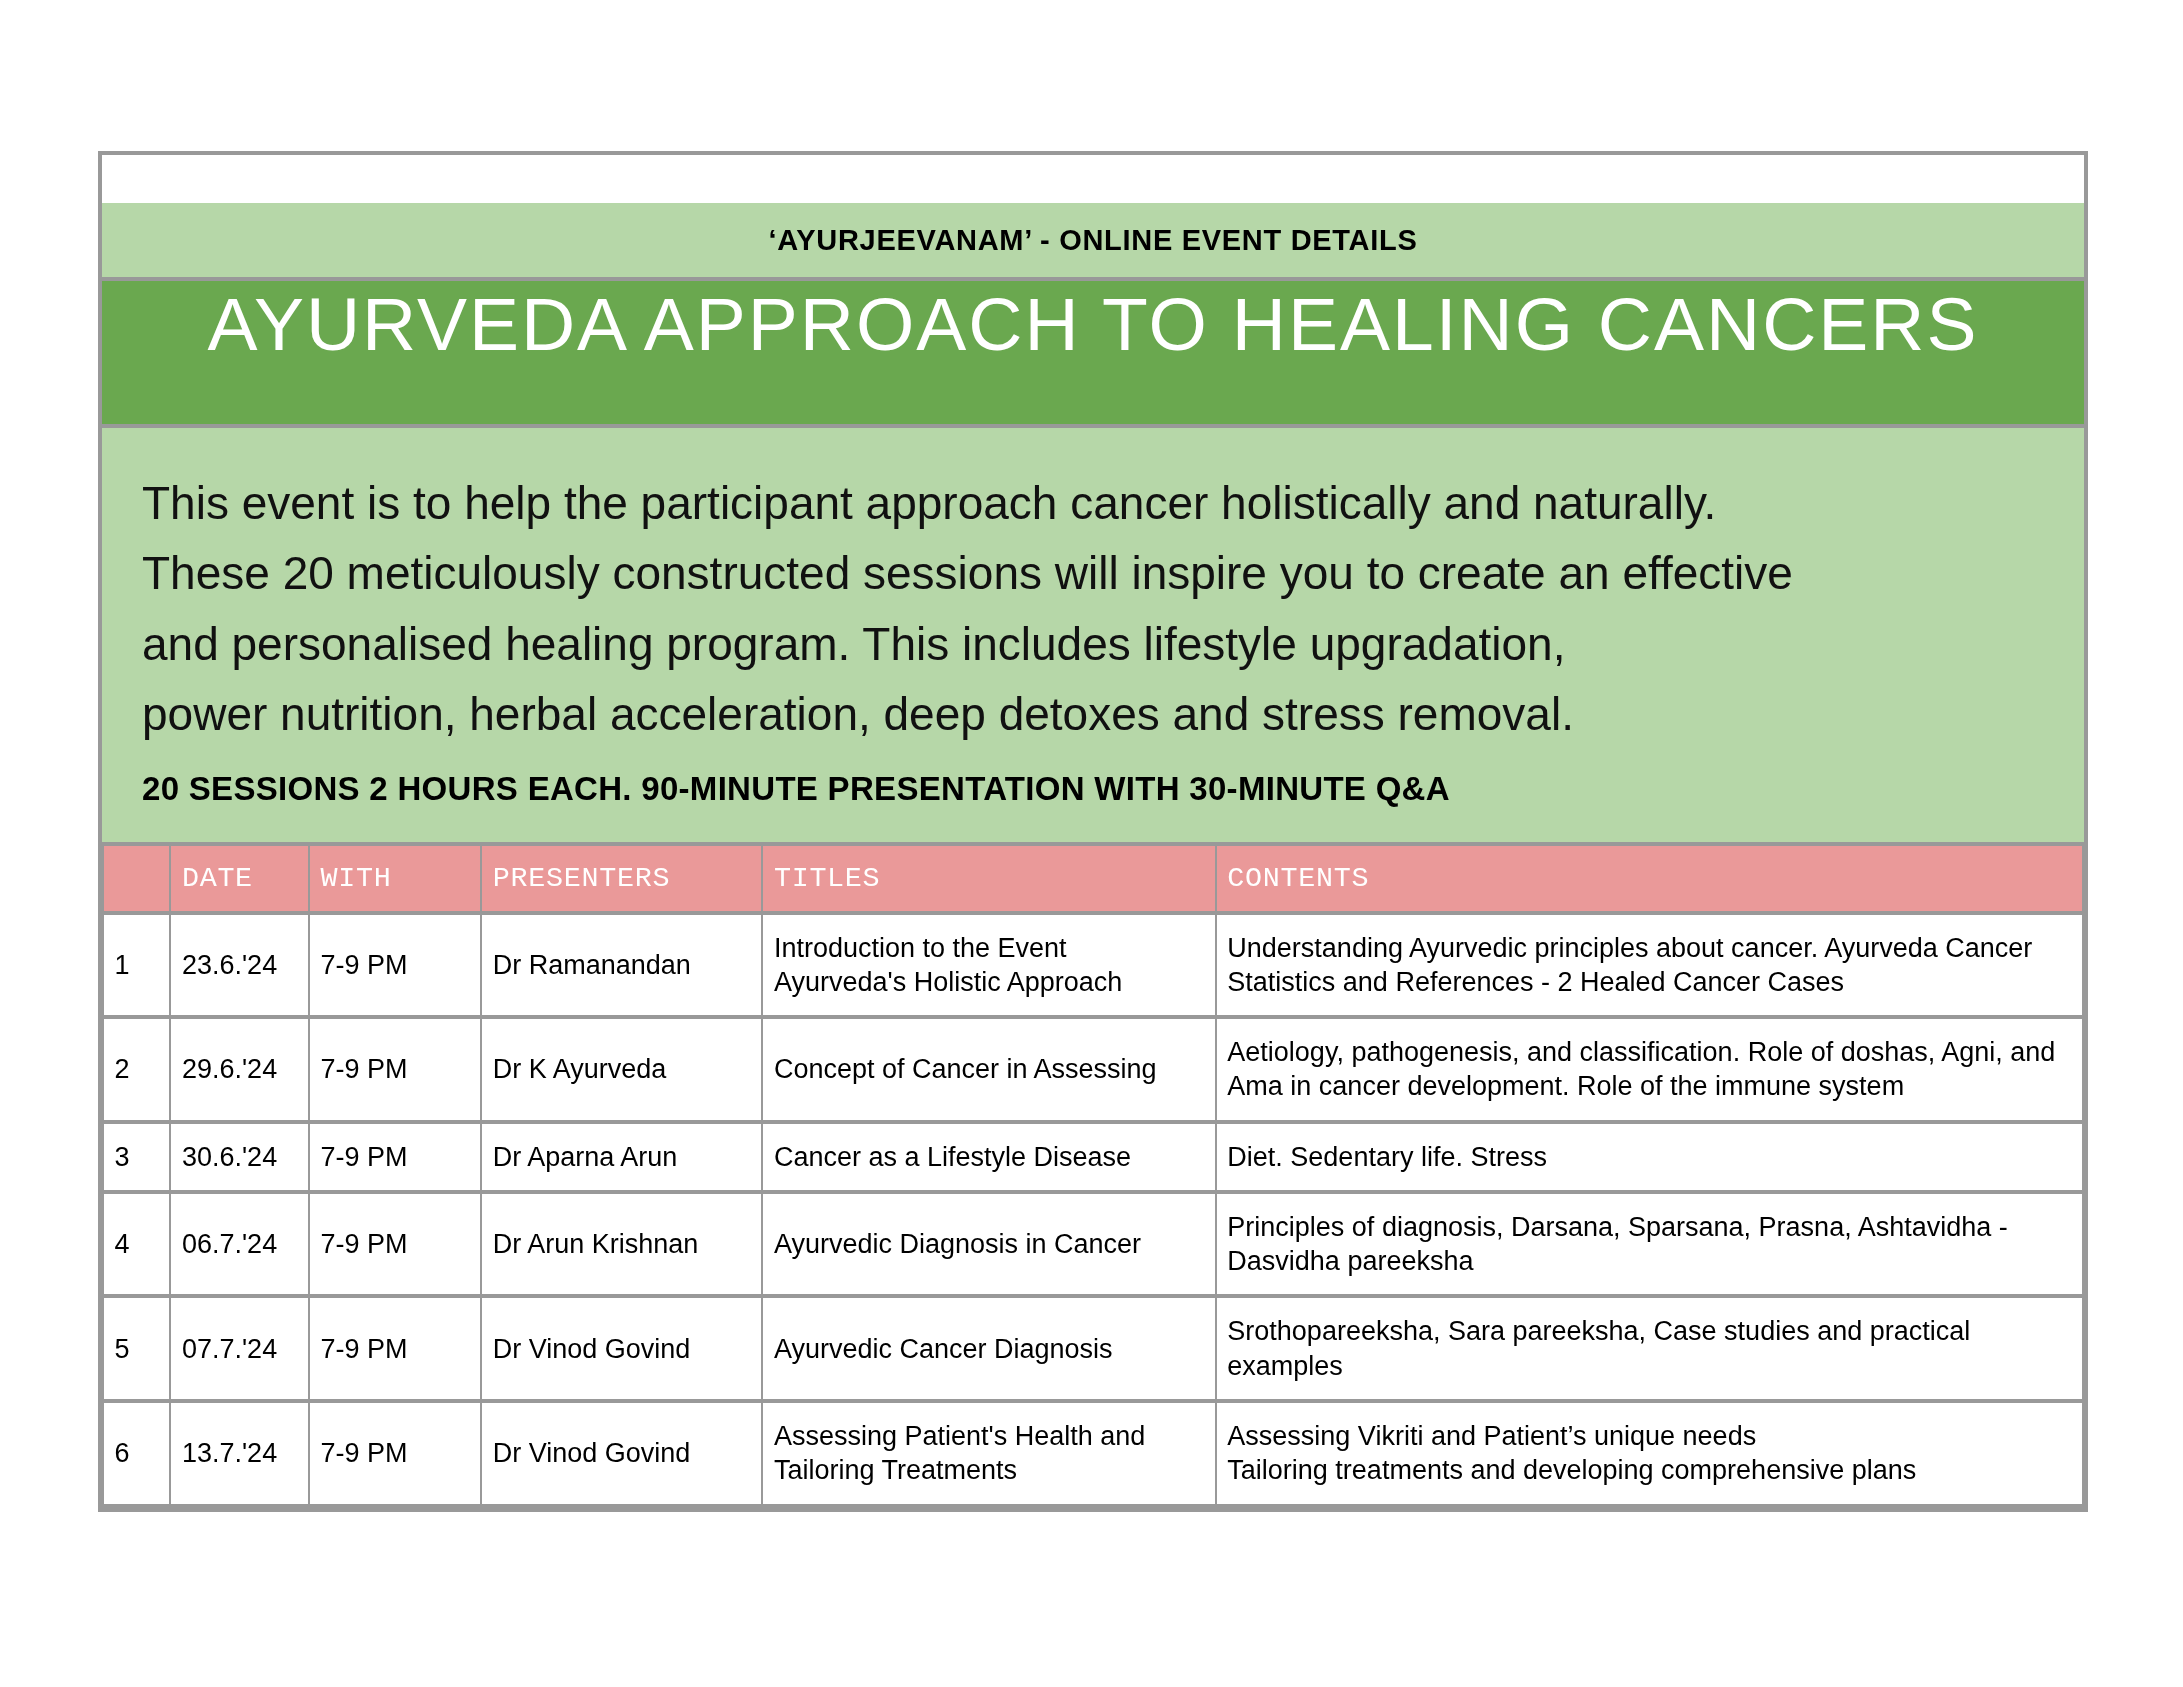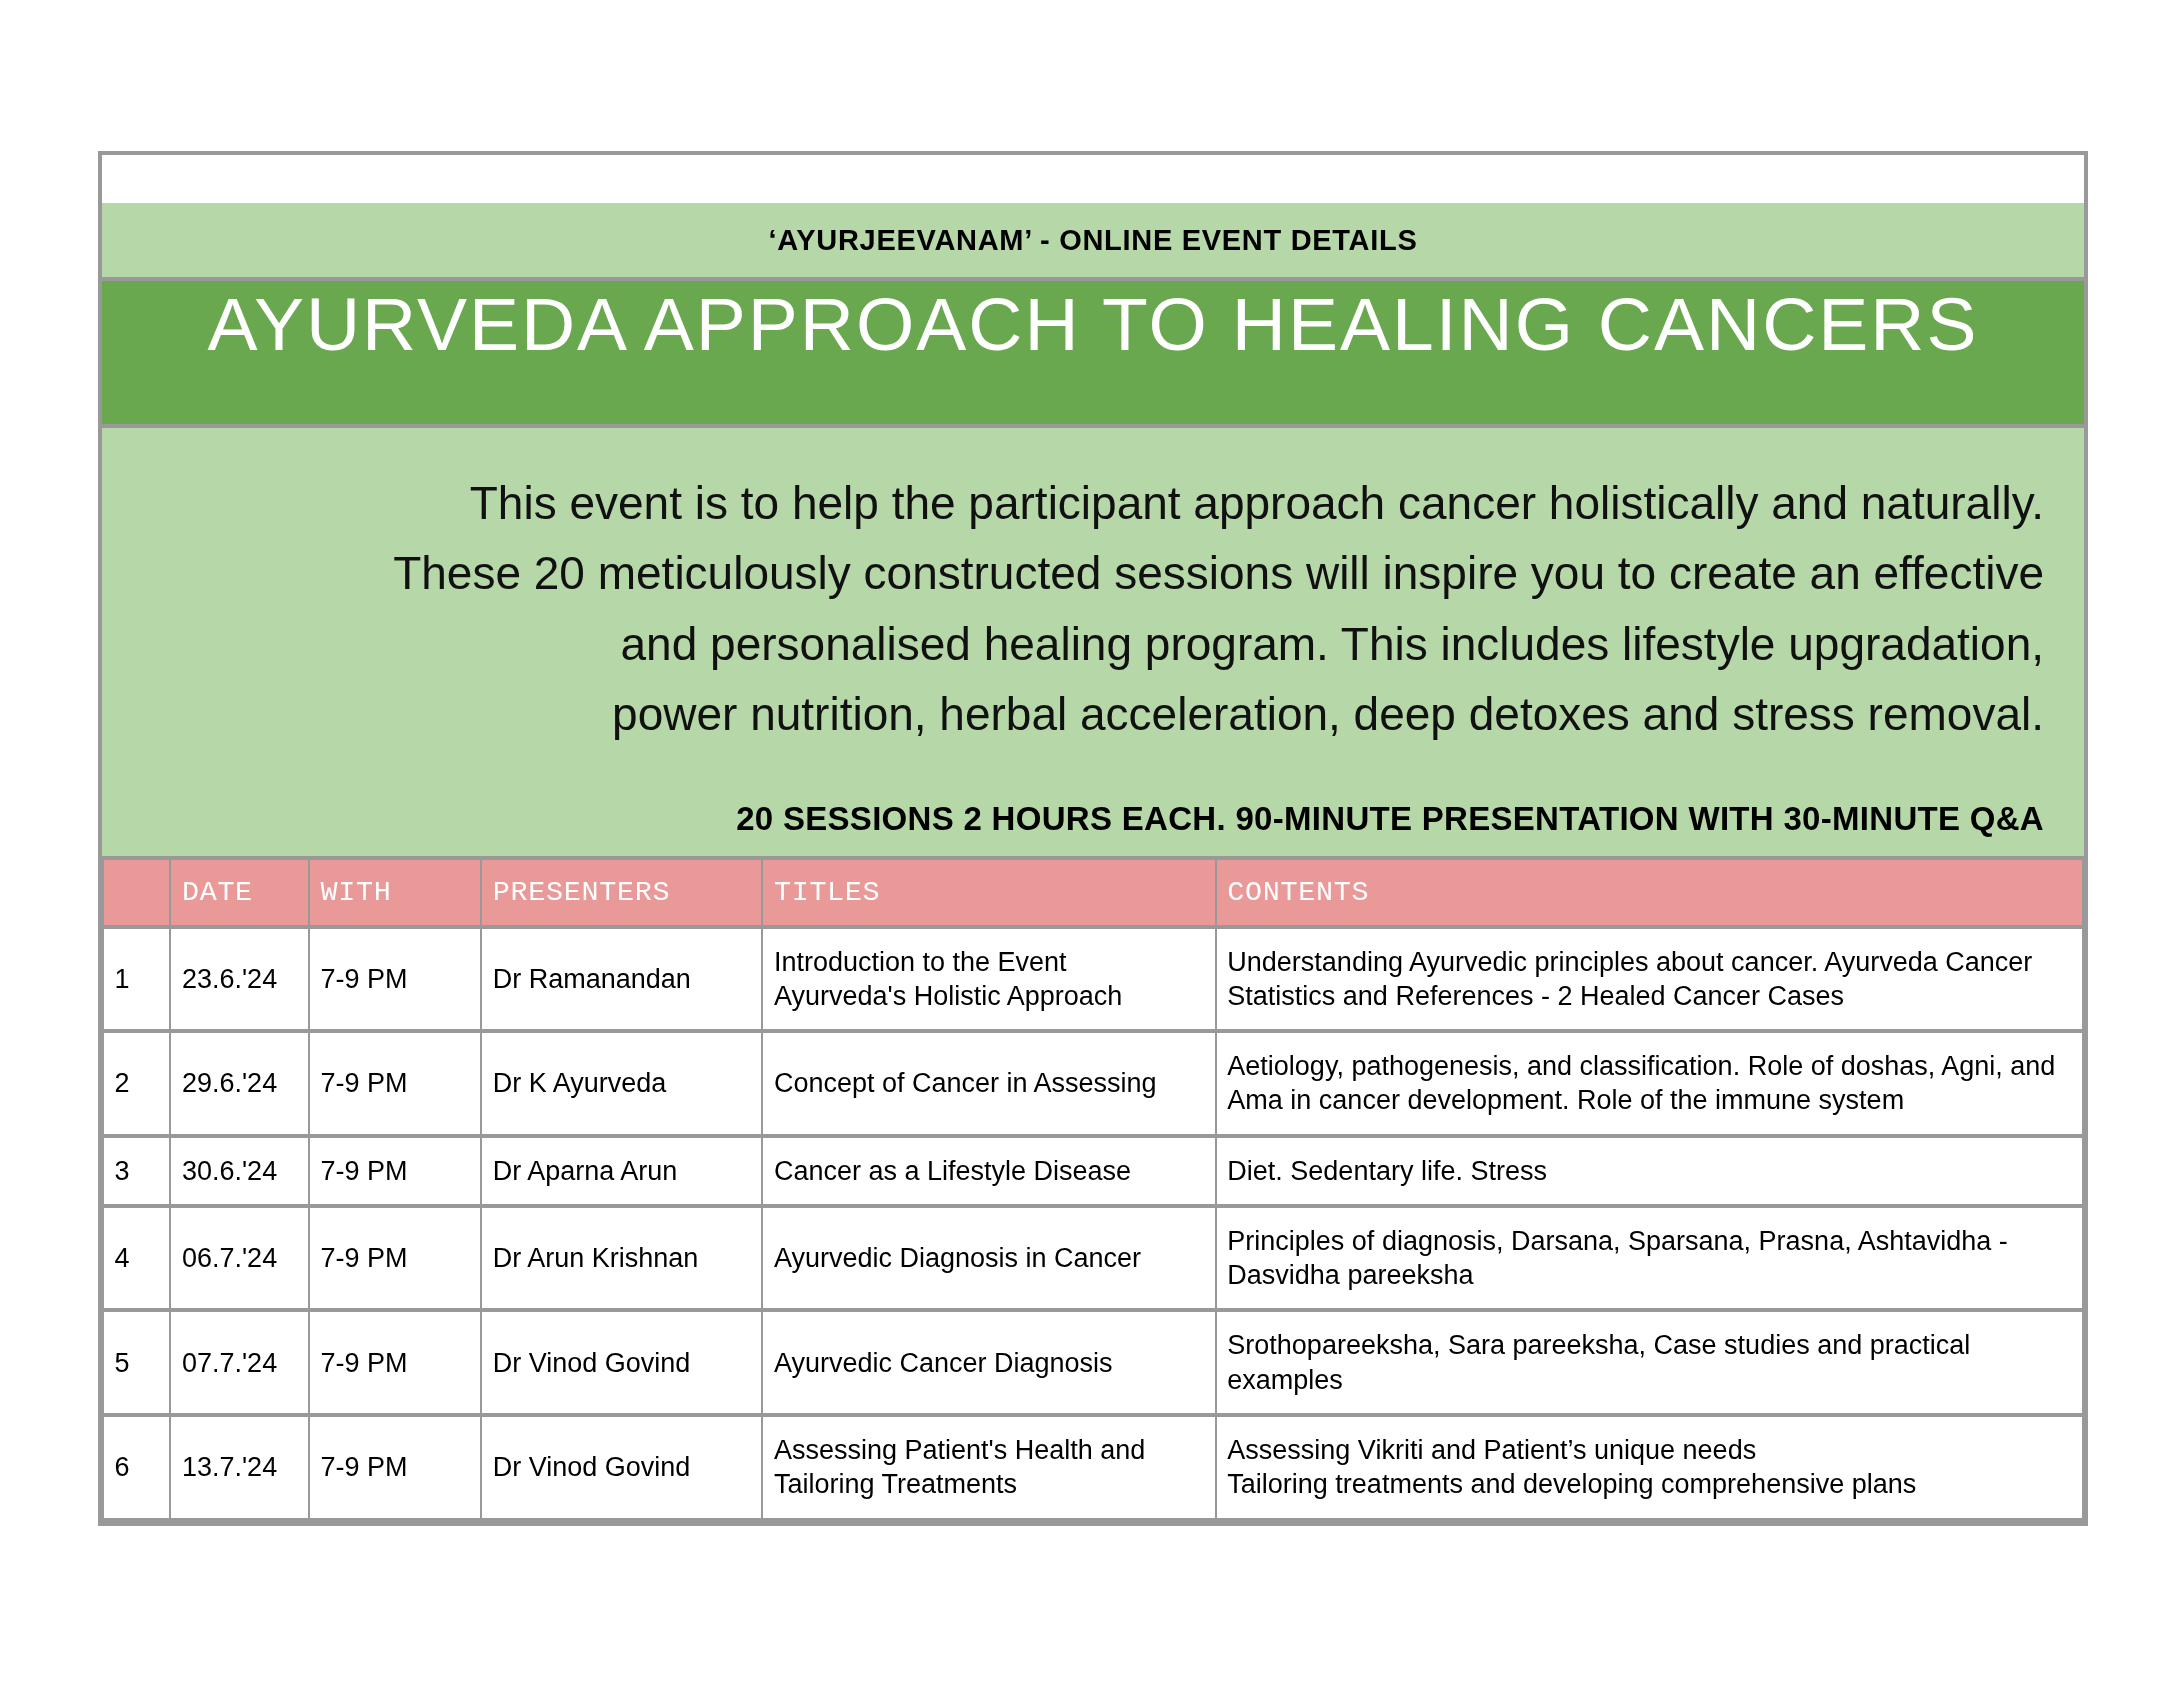--- a/index.html
+++ b/index.html
@@ -54,33 +54,33 @@
     font-size: 75px;
     font-weight: 300;
     font-stretch: condensed;
     letter-spacing: 2px;
     color: #ffffff;
     white-space: nowrap;
   }
   
   .intro {
     background: #b6d7a8;
-    padding: 40px 40px 18px 40px;
-    text-align: right;
+    padding: 40px 40px 34px 40px;
+    text-align: left;
   }
   .intro .description {
     font-size: 46px;
     font-weight: 300;
     font-stretch: condensed;
     line-height: 1.53;
     color: #111111;
     white-space: pre-line;
   }
   .intro .schedule-note {
-    margin-top: 50px;
+    margin-top: 20px;
     font-size: 33px;
     font-weight: 800;
     font-stretch: condensed;
     letter-spacing: 0.3px;
     color: #000000;
   }
   
   table.sessions {
     width: 100%;
     border-collapse: collapse;

